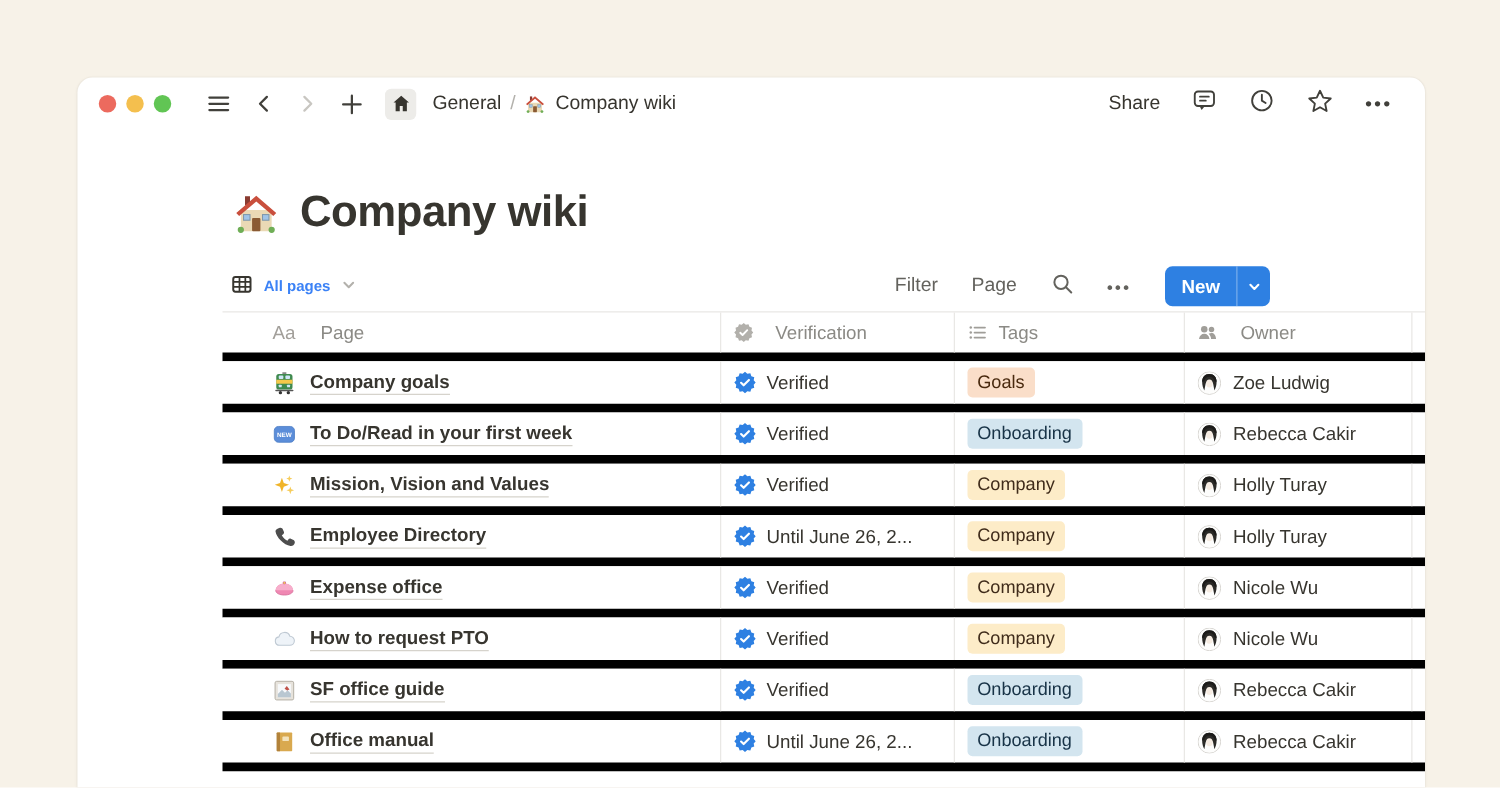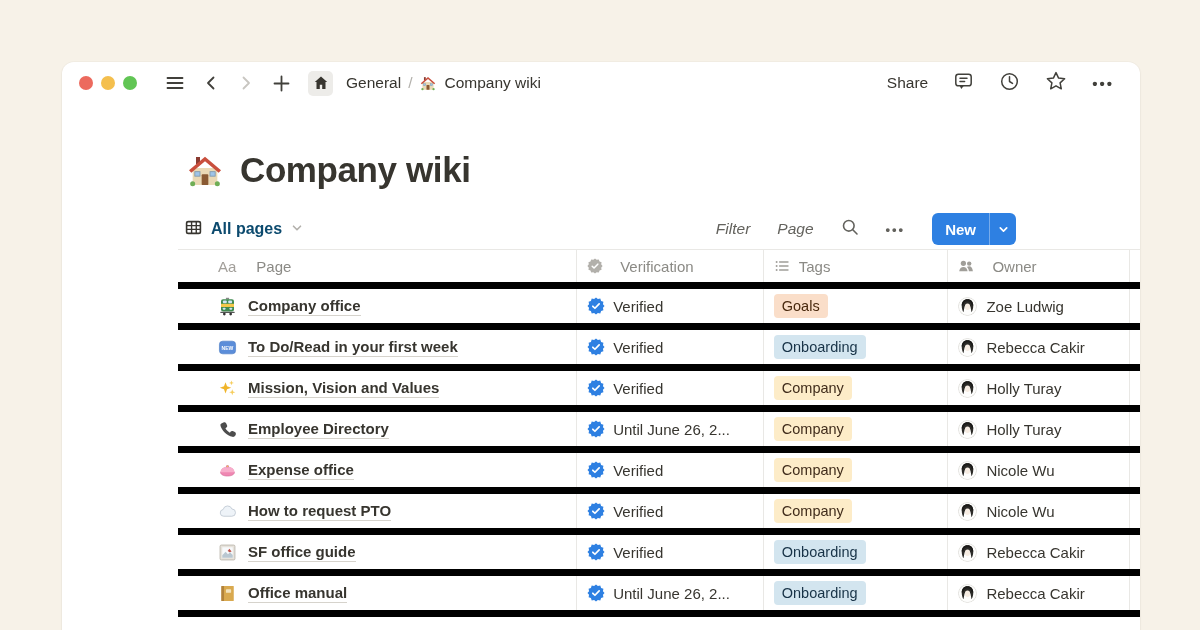--- a/index.html
+++ b/index.html
@@ -33,23 +33,23 @@
   .share { font-size:15.5px; color:#37352F; cursor:pointer; }
   .tb-ellipsis { font-size:15px; letter-spacing:2px; color:#41403B; font-weight:700; cursor:pointer; }
   
   .content { padding-left:116px; }
   .page-title { margin:46px 0 0 7px; display:flex; align-items:center; gap:15px;
                 font-size:35px; font-weight:700; color:#37352F; letter-spacing:-0.4px; }
   .title-icon { width:40px; height:40px; display:inline-flex; }
   .title-icon svg { width:100%; height:100%; }
   
   .toolbar { margin:21px 0 0 7px; width:831px; height:36px; display:flex; align-items:center; }
-  .view-switch { display:flex; align-items:center; gap:9px; font-weight:700; font-size:16px; color:#0c4a6e; cursor:pointer; }
+  .view-switch { display:flex; align-items:center; gap:9px; font-weight:700; font-size:12px; color:#3b82f6; cursor:pointer; }
   .toolbar-right { margin-left:auto; display:flex; align-items:center; gap:27px; color:#63625D; font-size:15.5px; }
-  .tb-link { cursor:pointer;font-style:italic; }
+  .tb-link { cursor:pointer; }
   .tb-more { letter-spacing:2px; font-weight:700; font-size:13px; cursor:pointer; }
   .new-btn { display:flex; height:32px; border-radius:6px; color:#fff; overflow:hidden; cursor:pointer; }
   .new-main { padding:0 13px; display:flex; align-items:center; font-weight:700; font-size:15px; }
   .new-chev { width:27px; display:flex; align-items:center; justify-content:center;
               border-left:1px solid rgba(255,255,255,0.35); }
   
   .table { margin-top:2px; width:962px; font-size:15px; color:#37352F; }
   .tr { display:flex; height:41px; border-bottom:7px solid #000000; background:#fff; }
   .tr.header { height:40px; border-top:1px solid #E9E8E5; color:#8B8A85; }
   .td { display:flex; align-items:center; padding-left:10px; border-right:1px solid #E9E8E5; overflow:hidden; white-space:nowrap; }
@@ -253,21 +253,21 @@
                   <rect x="3.8" y="8.6" width="16.4" height="4" fill="#f5c84b"></rect>
                   <rect x="6.3" y="4.4" width="4.7" height="3.4" rx="0.9" fill="#cfe6f7"></rect>
                   <rect x="13" y="4.4" width="4.7" height="3.4" rx="0.9" fill="#cfe6f7"></rect>
                   <rect x="6.3" y="13.6" width="3" height="2.6" rx="0.6" fill="#cfe6f7"></rect>
                   <rect x="14.7" y="13.6" width="3" height="2.6" rx="0.6" fill="#cfe6f7"></rect>
                   <rect x="2.8" y="18.6" width="18.4" height="1.5" rx="0.75" fill="#555"></rect>
                   <circle cx="8" cy="21.6" r="1.7" fill="#333"></circle>
                   <circle cx="16" cy="21.6" r="1.7" fill="#333"></circle>
                 </svg>
               </span>
-      <span class="plink">Company office</span>
+      <span class="plink">Company goals</span>
     </div>
     <div class="td c-verif">
       <span class="seal">
                 <svg viewBox="0 0 20 20">
                   <polygon points="19.5,10 17.73,7.93 18.23,5.25 15.66,4.34 14.75,1.77 12.07,2.27 10,0.5 7.93,2.27 5.25,1.77 4.34,4.34 1.77,5.25 2.27,7.93 0.5,10 2.27,12.07 1.77,14.75 4.34,15.66 5.25,18.23 7.93,17.73 10,19.5 12.07,17.73 14.75,18.23 15.66,15.66 18.23,14.75 17.73,12.07" fill="#2E80E2"></polygon>
                   <path d="M6.5 10.3l2.3 2.2 4.7-4.8" stroke="#fff" stroke-width="1.9" fill="none" stroke-linecap="round" stroke-linejoin="round"></path>
                 </svg>
               </span>
       <span>Verified</span>
     </div>

